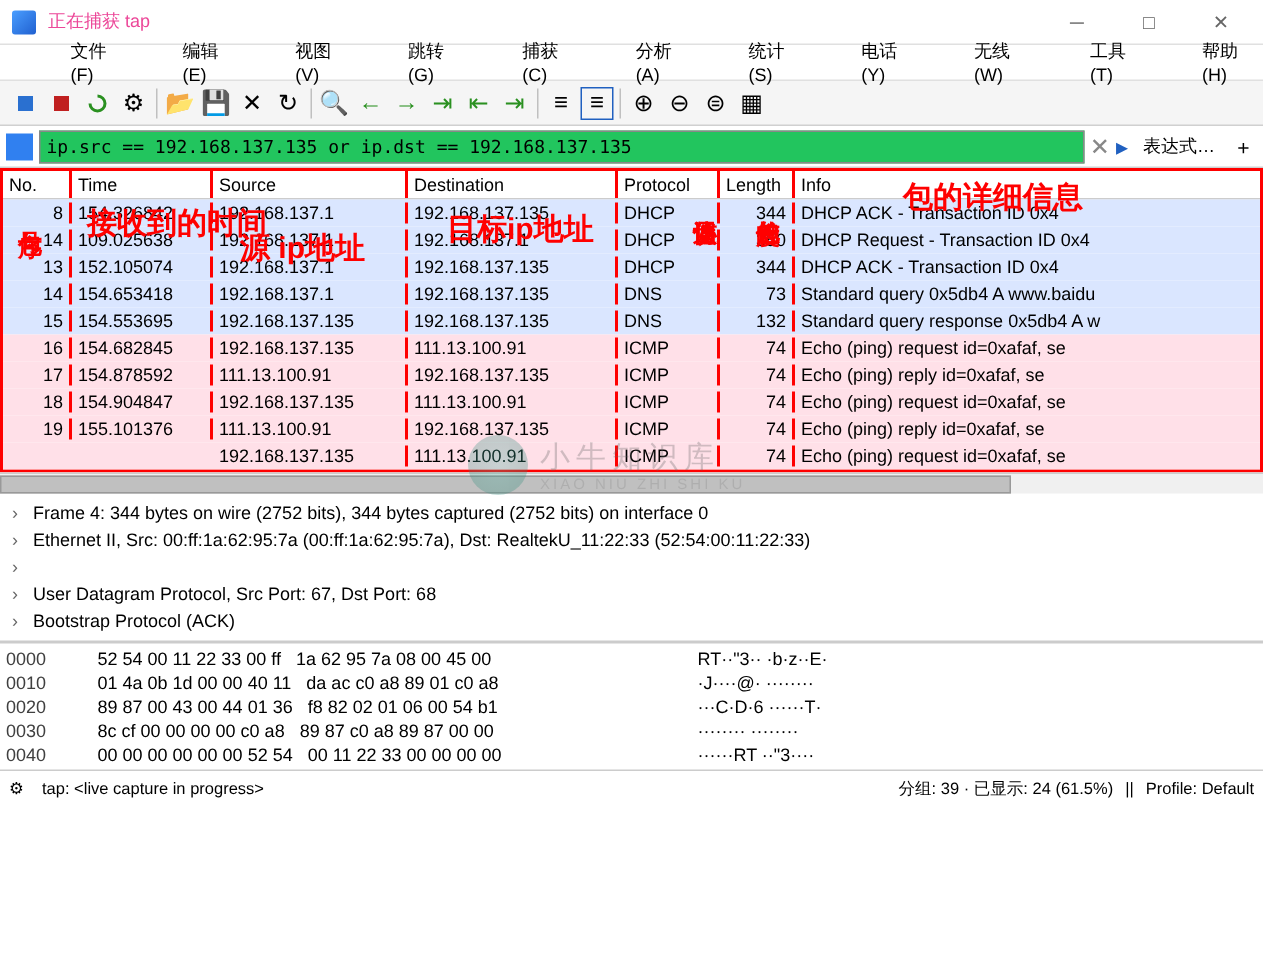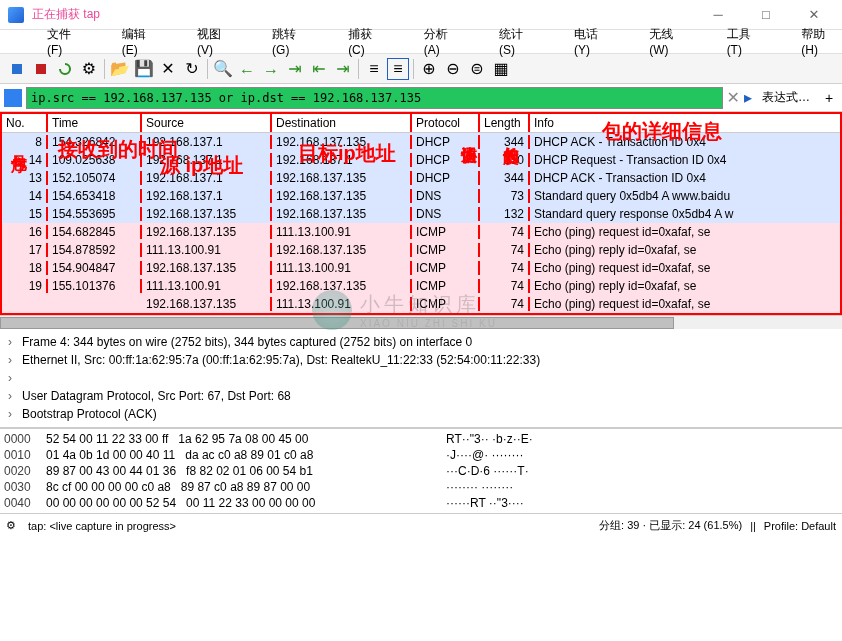--- a/index.html
+++ b/index.html
@@ -49,21 +49,21 @@
 .watermark .cn { font-size: 20px; color: #666; letter-spacing: 4px; }
 .watermark .en { font-size: 10px; color: #888; letter-spacing: 2px; }
 .hscroll { height: 14px; background: #f0f0f0; border-top: 1px solid #ccc; position: relative; }
 .hscroll .thumb { position: absolute; left: 0; top: 1px; width: 80%; height: 12px; background: #c0c0c0; border: 1px solid #999; }
 .detailpane { padding: 4px 8px; font-family: monospace; font-size: 12px; line-height: 18px; border-bottom: 1px solid #ccc; }
 .detailpane > div { display: flex; align-items: center; gap: 4px; }
 .caret { display: inline-block; width: 10px; color: #666; }
 .hexpane { padding: 2px 4px; font-family: monospace; font-size: 12px; line-height: 16px; border-top: 1px solid #ccc; white-space: pre; }
 .hexrow { display: flex; }
 .hexoff { width: 42px; color: #404040; }
-.hexbytes { width: 400px; }
+.hexbytes { width: 400px; margin-left: 19px; }
 .hexascii { flex: 1; }
 .statusbar { height: 24px; display: flex; align-items: center; padding: 0 6px; gap: 8px; font-size: 11px; border-top: 1px solid #ccc; }
 .statusbar .spacer { flex: 1; }
 .statusbar .gear { width: 14px; height: 14px; }
 </style>
 </head>
 <body>
 
 <div class="titlebar">
   <div class="logo"></div>

